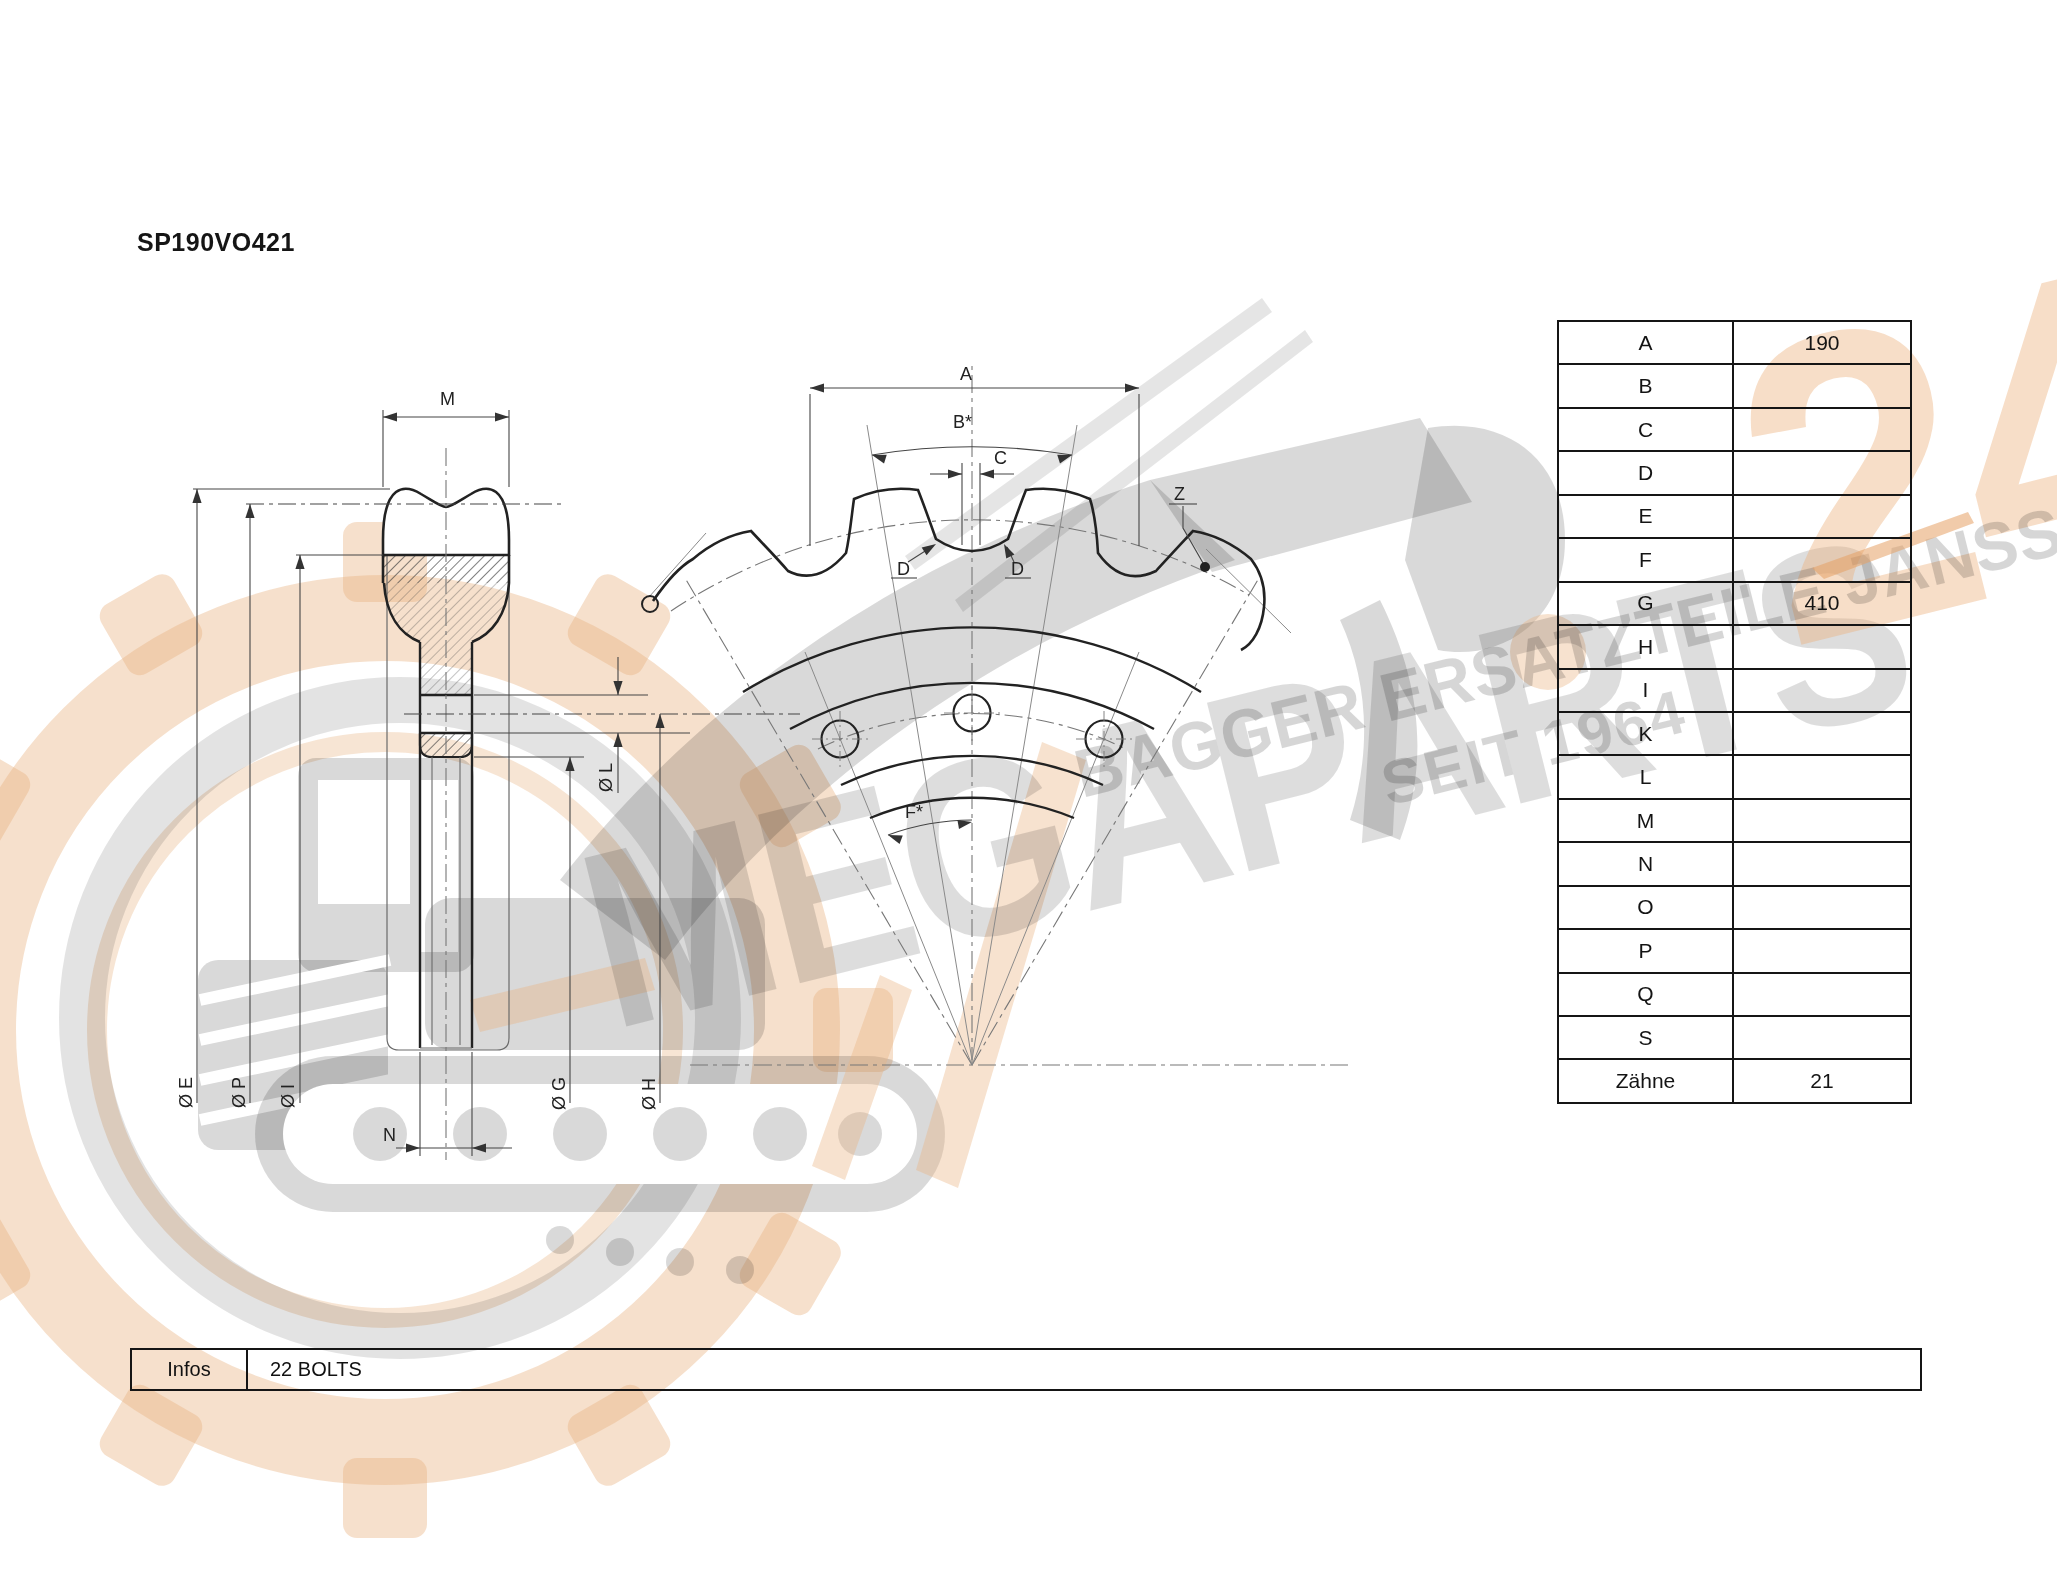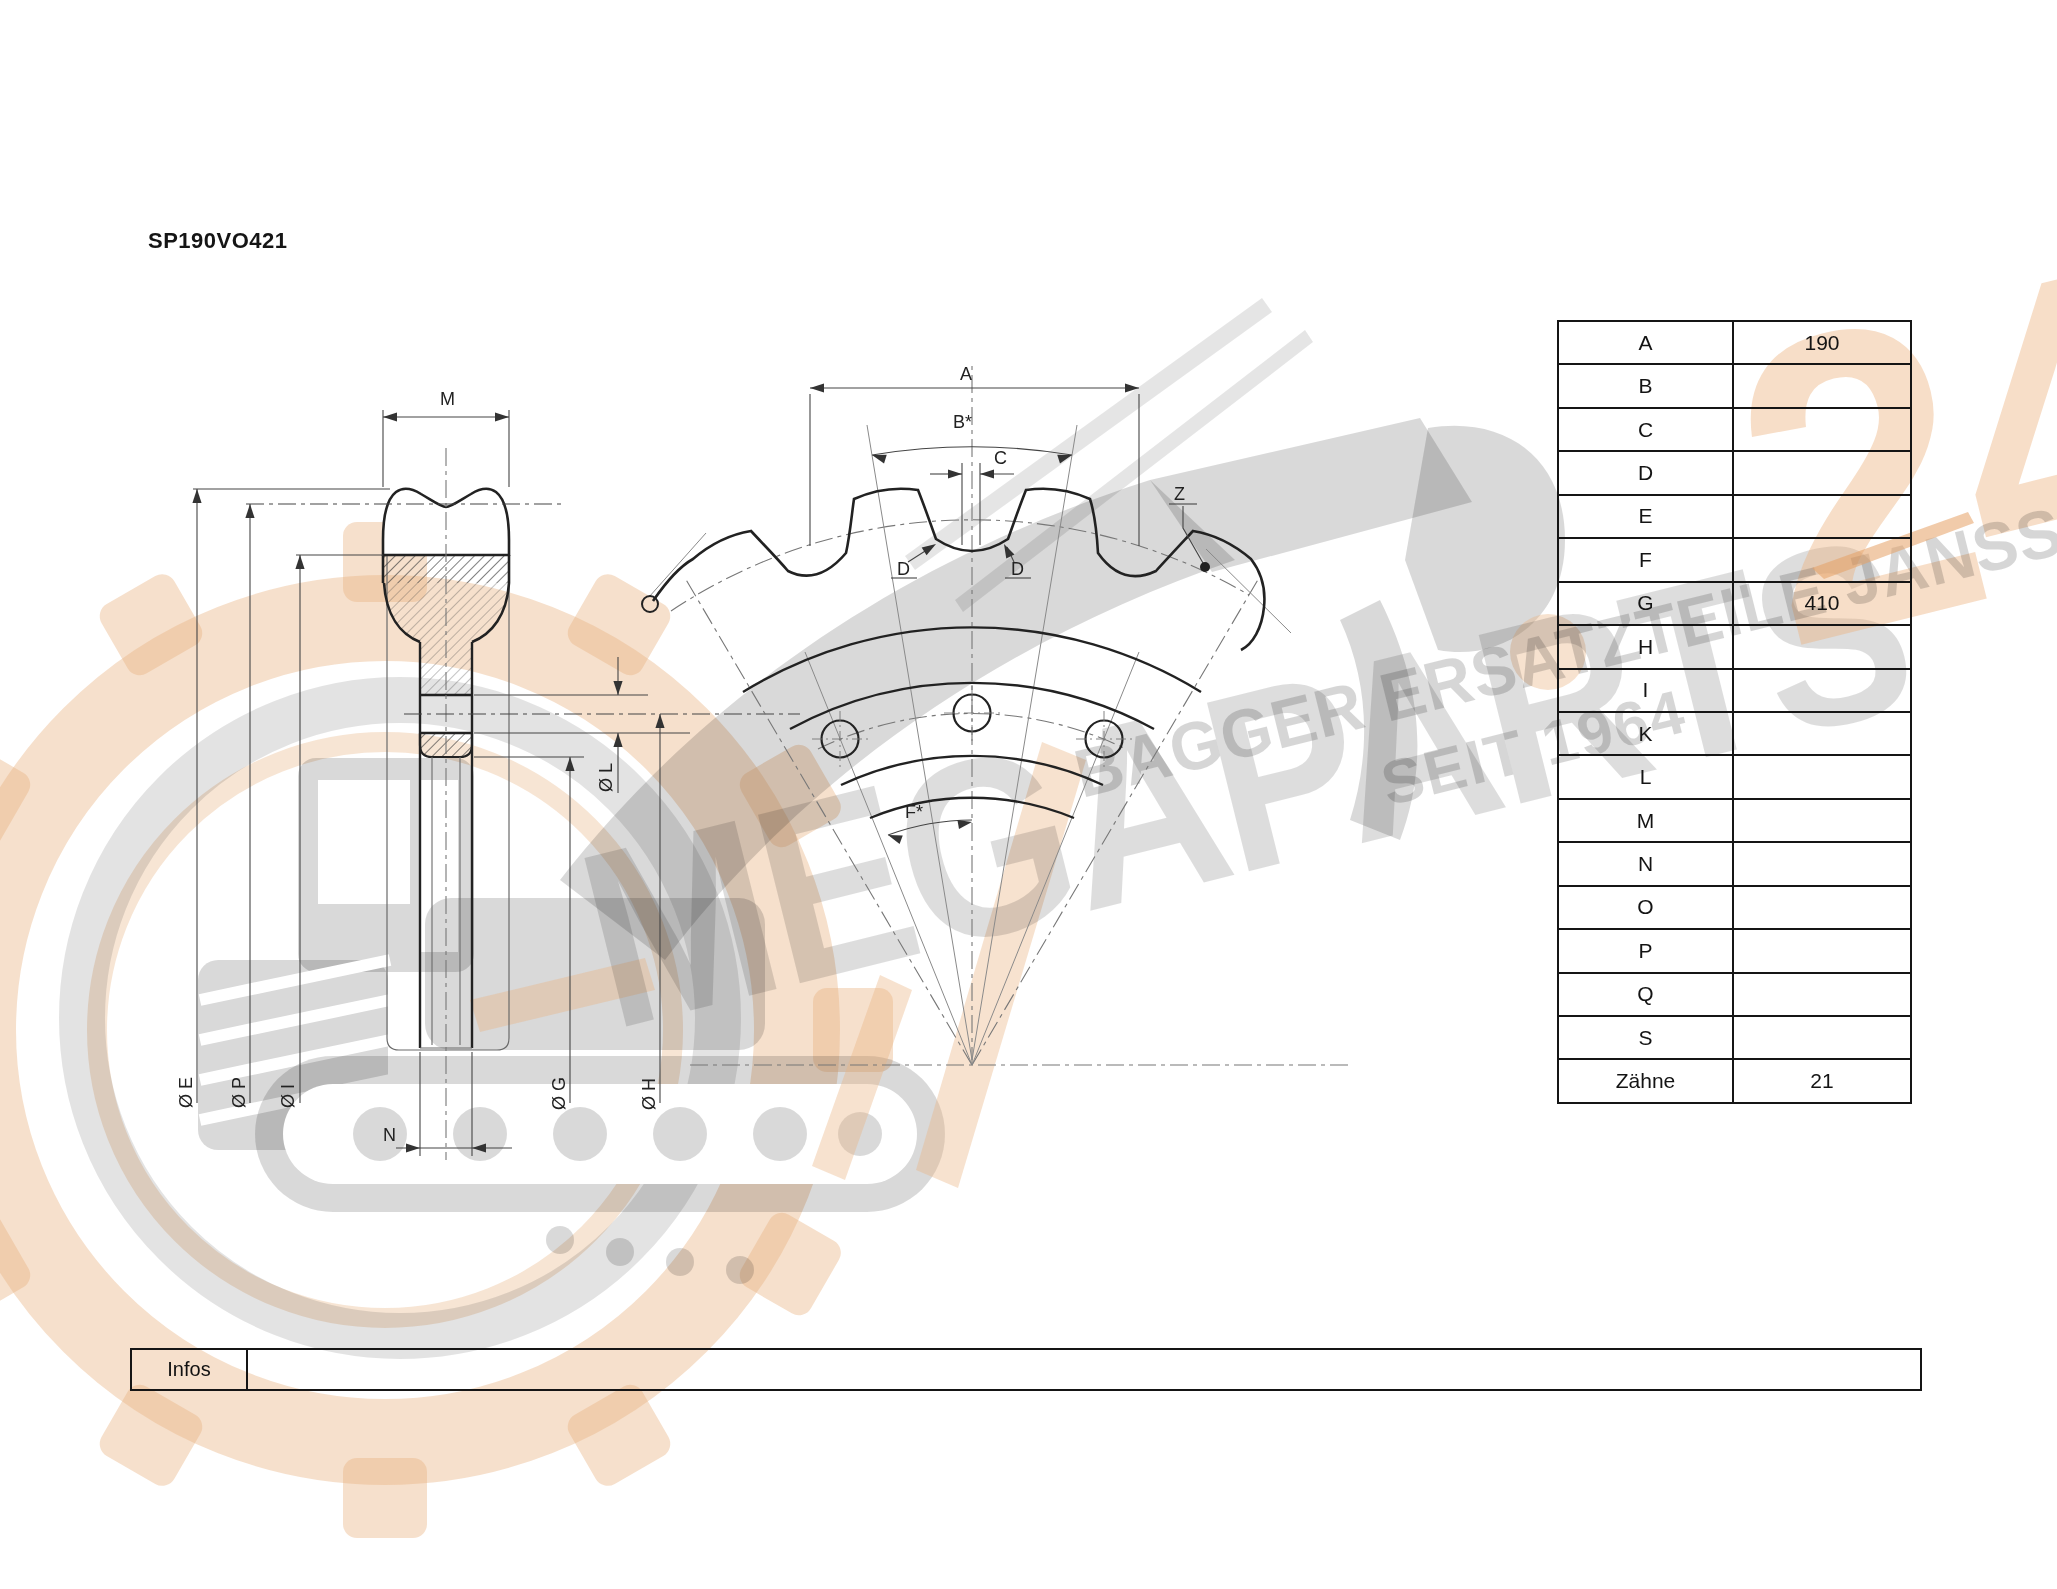--- a/index.html
+++ b/index.html
@@ -1,20 +1,20 @@
 <!DOCTYPE html>
 <html><head>
 <meta charset="utf-8">
 <style>
   html,body{margin:0;padding:0;background:#ffffff;}
   #stage{position:relative;width:2057px;height:1589px;background:#fff;overflow:hidden;
          font-family:"Liberation Sans",sans-serif;color:#111;}
   svg{position:absolute;left:0;top:0;}
   
-  #page-title{position:absolute;left:148px;top:228px;font-size:22px;font-weight:bold;
+  #page-title{position:absolute;left:137px;top:228px;font-size:25px;font-weight:bold;
               letter-spacing:.5px;color:#151515;z-index:5;}
   
   #spec-table{position:absolute;left:1557px;top:320px;width:355px;height:784px;
               border:2px solid #151515;box-sizing:border-box;display:flex;flex-direction:column;
               z-index:4;background:transparent;}
   .trow{flex:1;display:flex;border-bottom:2px solid #151515;box-sizing:border-box;}
   .trow:last-child{border-bottom:none;}
   .tcell{display:flex;align-items:center;justify-content:center;font-size:21px;color:#141414;}
   .tcell.c1{width:175px;border-right:2px solid #151515;box-sizing:border-box;}
   .tcell.c2{flex:1;}
@@ -369,14 +369,15 @@
         <div class="tcell c2"></div>
       </div>
       <div class="trow">
         <div class="tcell c1">Zähne</div>
         <div class="tcell c2">21</div>
       </div>
     </div>
 
   <div id="infos-bar">
     <div id="infos-label">Infos</div>
+    <div id="infos-value">22 BOLTS</div>
   </div>
 </div>
 
 </body></html>

